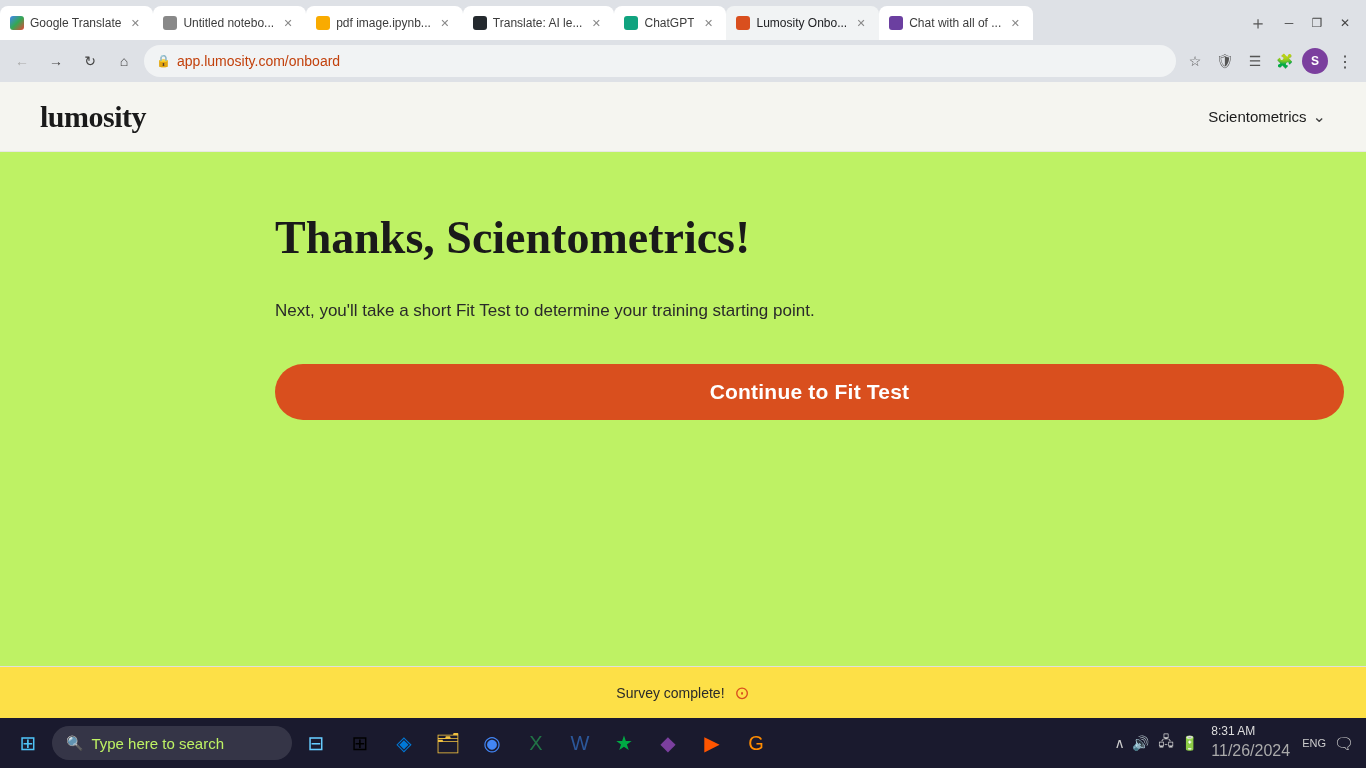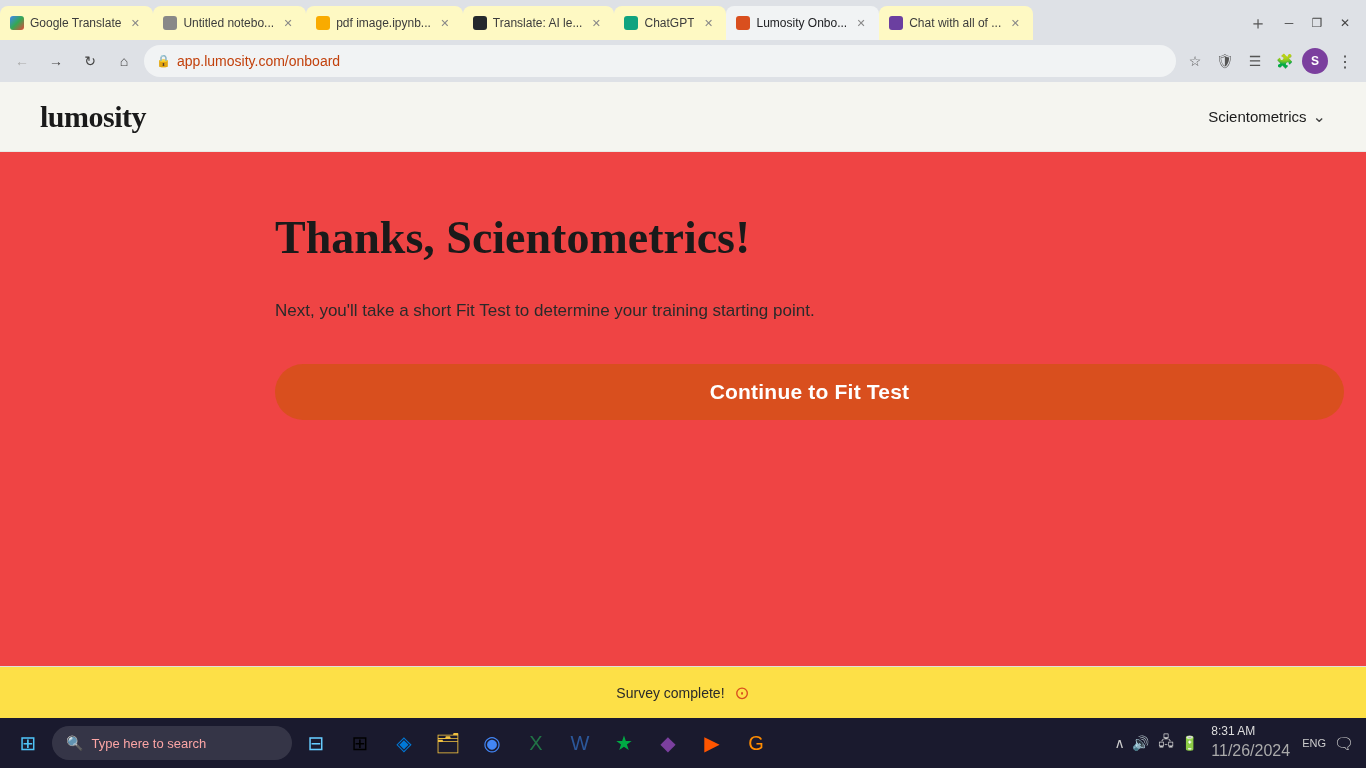--- a/index.html
+++ b/index.html
@@ -9,21 +9,21 @@
     .chrome-frame { background: #dee1e6; width: 100%; }
 
     
     .tab-bar {
       display: flex; align-items: center;
       background: #dee1e6; padding: 6px 0 0 0; height: 40px;
     }
     .tab-bar-left { display: flex; align-items: center; gap: 0; flex: 1; overflow: hidden; }
     .tab {
       display: flex; align-items: center; gap: 6px;
-      background: #fef9c3; border-radius: 8px 8px 0 0;
+      background: #ffffff; border-radius: 8px 8px 0 0;
       padding: 0 10px; height: 34px; min-width: 100px; max-width: 180px;
       font-size: 12px; color: #3c3c3c; cursor: pointer; position: relative;
       border: none; white-space: nowrap; overflow: hidden;
     }
     .tab.active { background: #f1f3f4; color: #202124; }
     .tab-favicon { width: 14px; height: 14px; border-radius: 2px; flex-shrink: 0; }
     .tab-label { flex: 1; overflow: hidden; text-overflow: ellipsis; font-size: 12px; }
     .tab-close { font-size: 11px; color: #888; cursor: pointer; flex-shrink: 0; border-radius: 50%; width: 16px; height: 16px; display: flex; align-items: center; justify-content: center; }
     .tab-new { width: 28px; height: 28px; display: flex; align-items: center; justify-content: center; font-size: 18px; color: #555; cursor: pointer; border-radius: 50%; margin: 0 4px; }
     .window-controls { display: flex; align-items: center; gap: 2px; padding-right: 8px; }
@@ -59,21 +59,21 @@
       justify-content: space-between; padding: 0 40px; height: 70px;
       border-bottom: 1px solid #e8e8e4;
     }
     .lumosity-logo { font-size: 30px; font-weight: 700; color: #1a1a1a; letter-spacing: -0.5px; font-family: Georgia, serif; }
     .nav-user { display: flex; align-items: center; gap: 6px; cursor: pointer; font-size: 15px; color: #1a1a1a; font-weight: 500; }
     .nav-chevron { font-size: 16px; color: #444; }
 
     
     .main-content {
       flex: 1; display: flex; flex-direction: column;
-      padding: 60px 22px 30px 275px; background: #ef4444;
+      padding: 60px 22px 30px 275px; background: #bef264;
     }
     .page-title {
       font-size: 46px; font-weight: 800; color: #1a1a1a;
       line-height: 1.15; margin-bottom: 32px;
       font-family: Georgia, 'Times New Roman', serif;
     }
     .page-subtitle {
       font-size: 17px; color: #2a2a2a; line-height: 1.6;
       max-width: 680px; margin-bottom: 40px;
     }
@@ -98,21 +98,21 @@
       display: flex; align-items: center; padding: 0 8px; gap: 4px;
     }
     .start-btn { width: 40px; height: 40px; display: flex; align-items: center; justify-content: center; cursor: pointer; border-radius: 4px; }
     .win-logo { font-size: 20px; color: #4fc3f7; }
     .search-bar {
       display: flex; align-items: center; gap: 8px;
       background: rgba(255,255,255,0.12); border-radius: 20px;
       padding: 0 14px; height: 34px; min-width: 240px; cursor: text;
     }
     .search-icon-tb { font-size: 14px; color: #aaa; }
-    .search-placeholder { font-size: 13px; color: #fca5a5; }
+    .search-placeholder { font-size: 15px; color: #bef264; }
     .taskbar-spacer { flex: 1; }
     .taskbar-app { width: 40px; height: 40px; display: flex; align-items: center; justify-content: center; cursor: pointer; border-radius: 4px; font-size: 20px; }
     .taskbar-right {
       display: flex; align-items: center; gap: 6px;
       padding: 0 8px; color: #ddd; font-size: 12px;
     }
     .taskbar-icons { display: flex; align-items: center; gap: 8px; }
     .tb-icon { font-size: 14px; color: #ccc; cursor: pointer; }
     .time-display { line-height: 1.4; }
     .time-val { font-size: 12px; font-weight: 500; }

